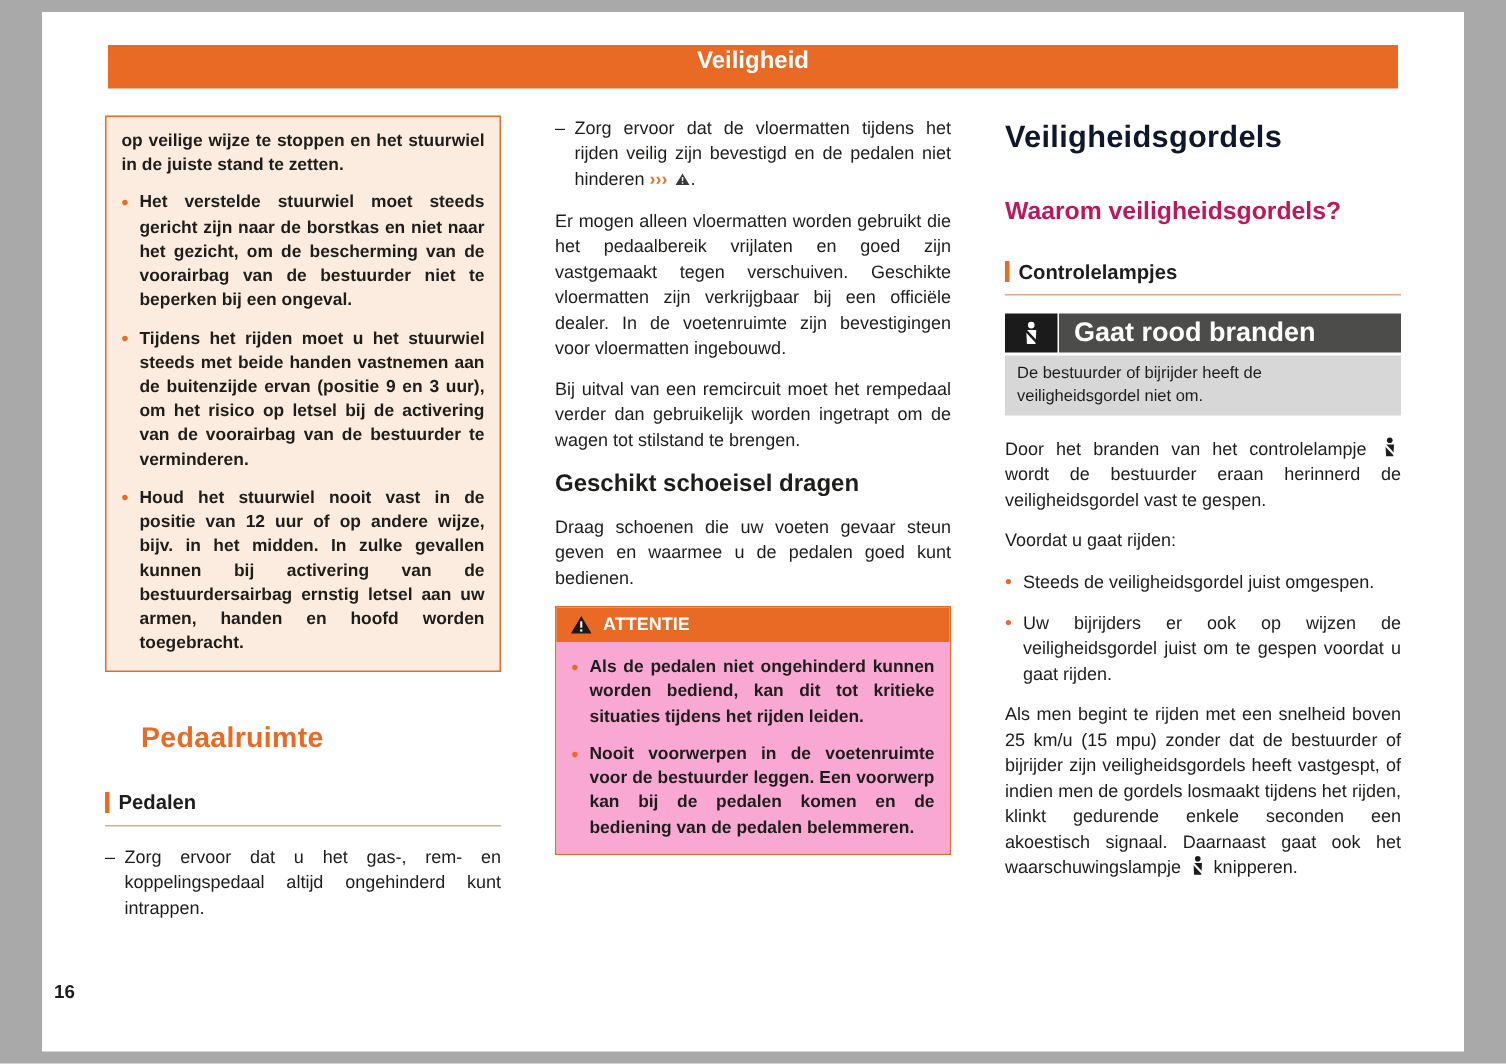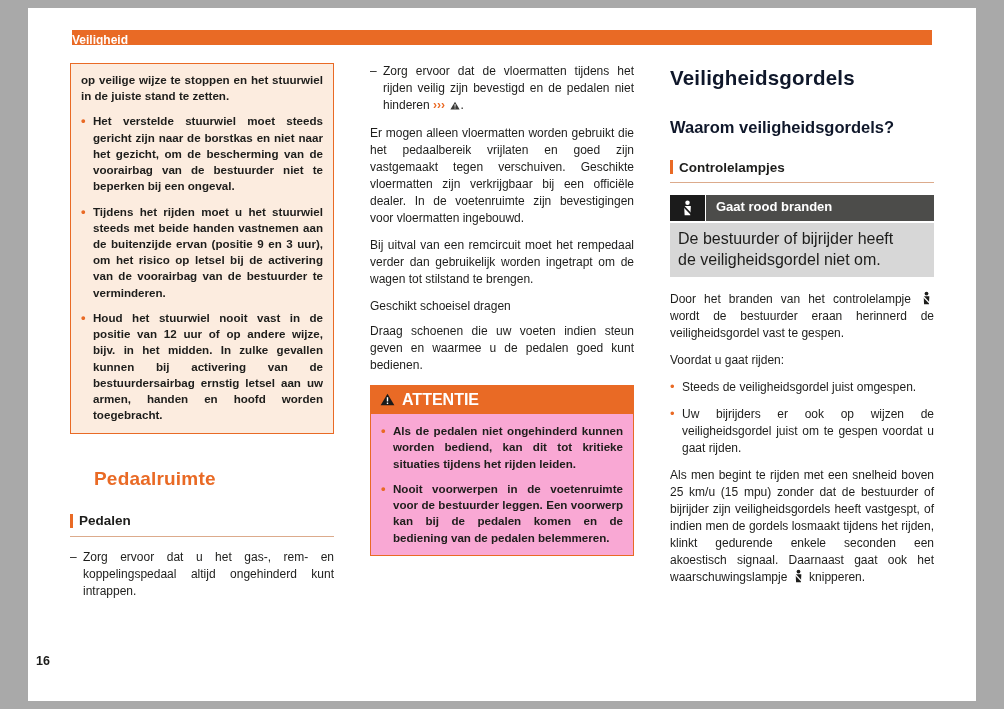--- a/index.html
+++ b/index.html
@@ -11,23 +11,23 @@
     overflow:hidden;
     color:#1d1d1b;
   }
   .page {
     position:absolute; left:28px; top:8px;
     width:948px; height:693px;
     background:#ffffff;
   }
   .title-bar {
     margin:22px 44px 0 44px;
-    height:15px; line-height:21px;
+    height:29px; line-height:21px;
     background:#e96a25; color:#fff;
-    font-weight:bold; font-size:12px;
+    text-align:center; font-weight:bold; font-size:16px;
   }
   .columns {
     display:flex; gap:36px;
     padding:18px 42px 0 42px;
   }
   .col { flex:1; min-width:0; font-size:12px; line-height:1.42; }
   .col p { margin-bottom:10px; text-align:justify; }
 
   
   .warn-cont {
@@ -48,69 +48,69 @@
 
   .section-title {
     color:#e96a25; font-weight:bold; font-size:19px;
     margin-top:32px; letter-spacing:0.2px;margin-left:24px;
   }
   .chapter-title {
     color:#0f172a; font-weight:bold; font-size:20.5px;
     letter-spacing:0.2px;
   }
   .section-title-2 {
-    color:#0f172a; font-weight:bold; font-size:16.5px;
+    color:#be185d; font-weight:bold; font-size:16.5px;
     margin-top:24px;
   }
   .subhead {
     display:flex; align-items:center; gap:6px;
     margin-top:18px; padding-bottom:5px; margin-bottom:12px;
     border-bottom:1px solid #dcab8c;
     font-weight:bold; font-size:13.5px;
   }
   .subhead-bar { width:3px; height:14px; background:#e96a25; }
 
   .dash {
     position:relative; padding-left:13px; margin-bottom:11px;
     text-align:justify;
   }
   .dash::before { content:"–"; position:absolute; left:0; top:0; }
 
-  .bold-head { font-weight:normal; margin:7px 0 8px 0; font-size:12px; }
+  .bold-head { font-weight:bold; margin:7px 0 8px 0; font-size:16px; }
 
   
   .attention { border:1px solid #e96a25; margin-top:6px; }
   .attention-head {
     background:#e96a25; color:#fff; font-weight:bold;
-    font-size:16px; padding:3px 9px;
+    font-size:12px; padding:3px 9px;
     display:flex; align-items:center; gap:7px;
   }
   .attention-body {
     background:#f9a8d4; padding:9px 10px;
     font-weight:bold; font-size:11.6px; line-height:1.4;
   }
   .attention-body .bullet { margin-bottom:9px; }
   .attention-body .bullet:last-child { margin-bottom:0; }
 
   
   .ind-bar { display:flex; margin-top:2px; height:26px; }
   .ind-icon-cell {
     width:35px; background:#1b1b1b; color:#ffffff;
     display:flex; align-items:center; justify-content:center;
     margin-right:1px;
   }
   .ind-label {
     flex:1; background:#4c4c4a; color:#fff;
-    font-weight:bold; font-size:13px;
+    font-weight:bold; font-size:18px;
     display:flex; align-items:center; padding-left:10px;
   }
   .ind-note {
     background:#d7d7d7; padding:5px 24px 6px 8px;
     margin-top:2px; margin-bottom:14px;
-    font-size:16px; line-height:1.35; text-align:left;
+    font-size:11px; line-height:1.35; text-align:left;
   }
 
   .ref { color:#e96a25; font-weight:bold; }
   .page-ref { font-weight:bold; }
 
   .belt-inline { vertical-align:-2px; margin:0 2px; }
   .xref-tri { vertical-align:-1px; margin-left:2px; }
 
   .page-number {
     position:absolute; left:8px; bottom:33px;
@@ -158,21 +158,21 @@
             <rect x="7.3" y="4.6" width="1.5" height="4.4" fill="#fff"></rect>
             <rect x="7.3" y="10.2" width="1.5" height="1.6" fill="#fff"></rect>
           </svg><span>.</span>
       </div>
 
       <p>Er mogen alleen vloermatten worden gebruikt die het pedaalbereik vrijlaten en goed zijn vastgemaakt tegen verschuiven. Geschikte vloermatten zijn verkrijgbaar bij een officiële dealer. In de voetenruimte zijn bevestigingen voor vloermatten ingebouwd.</p>
       <p>Bij uitval van een remcircuit moet het rempedaal verder dan gebruikelijk worden ingetrapt om de wagen tot stilstand te brengen.</p>
 
       <div class="bold-head">Geschikt schoeisel dragen</div>
 
-      <p>Draag schoenen die uw voeten indien steun geven en waarmee u de pedalen goed kunt bedienen.</p>
+      <p>Draag schoenen die uw voeten gevaar steun geven en waarmee u de pedalen goed kunt bedienen.</p>
 
       <div class="attention">
         <div class="attention-head">
           <svg width="15" height="13" viewBox="0 0 16 14">
               <path d="M8 0.8 L15.4 13.2 H0.6 Z" fill="#1a1a1a"></path>
               <rect x="7.25" y="4.5" width="1.5" height="4.6" fill="#fff"></rect>
               <rect x="7.25" y="10.3" width="1.5" height="1.6" fill="#fff"></rect>
             </svg>
           <span>ATTENTIE</span>
         </div>

